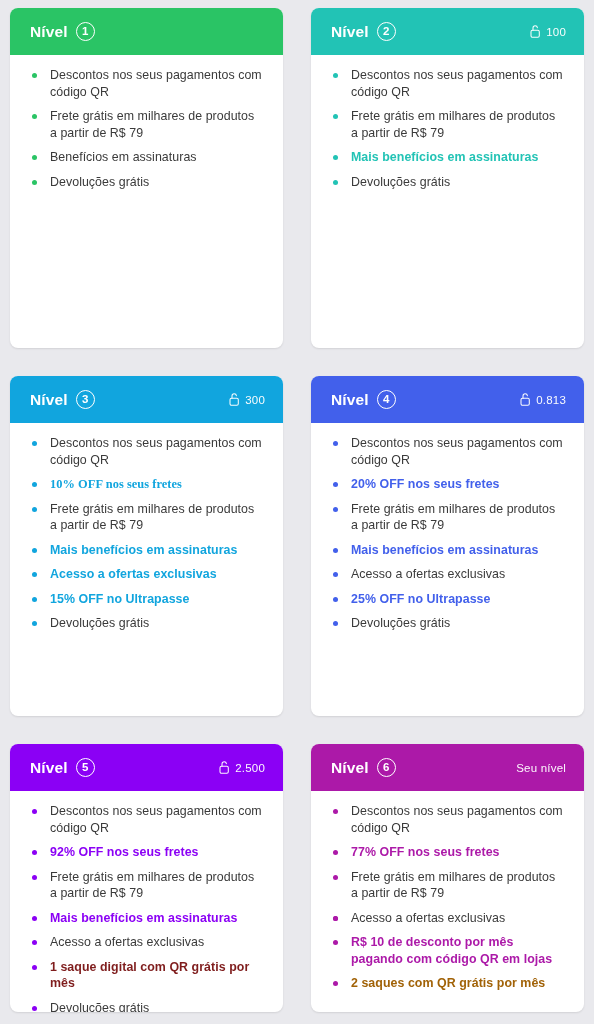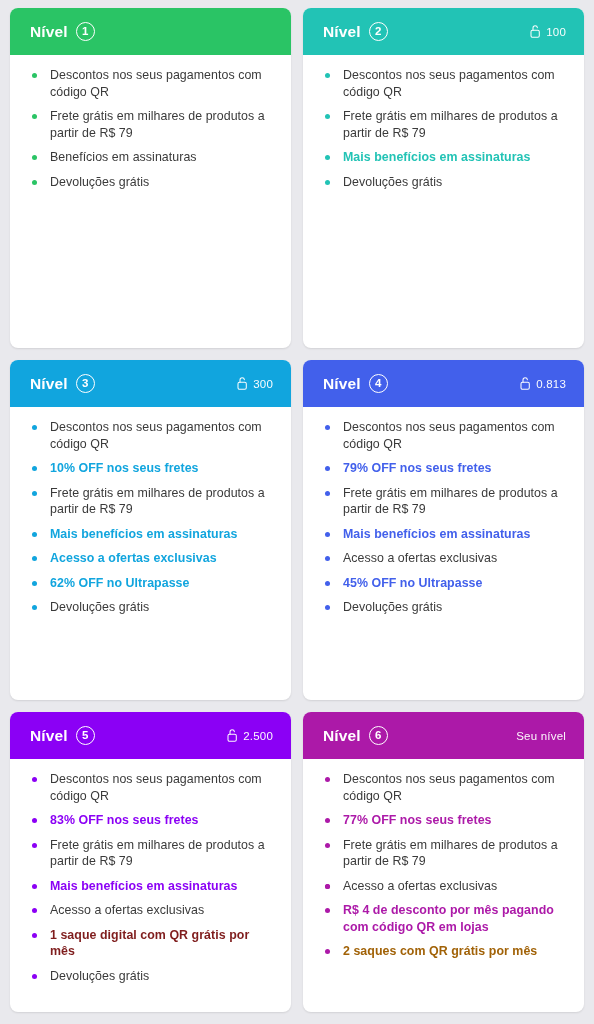--- a/index.html
+++ b/index.html
@@ -10,21 +10,21 @@
     height: 1024px;
     background: #e9e9ed;
     font-family: "Liberation Sans", sans-serif;
     overflow: hidden;
   }
 
   #grid {
     display: grid;
     grid-template-columns: 1fr 1fr;
     grid-template-rows: 340px 340px 1fr;
-    gap: 12px;
+    gap: 28px;
     padding: 8px 10px 12px 10px;
     width: 594px;
     height: 1024px;
   }
 
   .card {
     background: #ffffff;
     border-radius: 8px;
     overflow: hidden;
     display: flex;
@@ -183,25 +183,25 @@
               <path d="M3.0 5.3 V3.1 C3.0 1.7 4.0 0.8 5.2 0.8 C6.4 0.8 7.3 1.6 7.4 2.8" stroke="currentColor" stroke-width="1.05" stroke-linecap="round" fill="none"></path>
               <rect x="1.0" y="5.2" width="8.3" height="7.0" rx="1.5" stroke="currentColor" stroke-width="1.05" fill="none"></rect>
             </svg>
           </span>
           <span class="badge-text">300</span>
         </div>
       </div>
       <div class="card-body">
         <ul class="benefits">
           <li class="benefit"><span class="dot" style="background: rgb(17, 165, 222);"></span><span>Descontos nos seus pagamentos com código QR</span></li>
-          <li class="benefit hl" style="color: rgb(17, 165, 222);"><span class="dot" style="background: rgb(17, 165, 222);"></span><span>10% OFF nos seus fretes</span></li>
+          <li class="benefit hl" style="color: rgb(17, 165, 222); font-family: Liberation Serif, serif;"><span class="dot" style="background: rgb(17, 165, 222);"></span><span>10% OFF nos seus fretes</span></li>
           <li class="benefit"><span class="dot" style="background: rgb(17, 165, 222);"></span><span>Frete grátis em milhares de produtos a partir de R$ 79</span></li>
           <li class="benefit hl" style="color: rgb(17, 165, 222);"><span class="dot" style="background: rgb(17, 165, 222);"></span><span>Mais benefícios em assinaturas</span></li>
           <li class="benefit hl" style="color: rgb(17, 165, 222);"><span class="dot" style="background: rgb(17, 165, 222);"></span><span>Acesso a ofertas exclusivas</span></li>
-          <li class="benefit hl" style="color: rgb(17, 165, 222);"><span class="dot" style="background: rgb(17, 165, 222);"></span><span>62% OFF no Ultrapasse</span></li>
+          <li class="benefit hl" style="color: rgb(17, 165, 222);"><span class="dot" style="background: rgb(17, 165, 222);"></span><span>15% OFF no Ultrapasse</span></li>
           <li class="benefit"><span class="dot" style="background: rgb(17, 165, 222);"></span><span>Devoluções grátis</span></li>
         </ul>
       </div>
     </div>
     <div class="card">
       <div class="card-header" style="background: rgb(66, 96, 235);">
         <div class="header-left">
           <span class="level-word">Nível</span>
           <span class="level-badge">4</span>
         </div>
@@ -211,25 +211,25 @@
               <path d="M3.0 5.3 V3.1 C3.0 1.7 4.0 0.8 5.2 0.8 C6.4 0.8 7.3 1.6 7.4 2.8" stroke="currentColor" stroke-width="1.05" stroke-linecap="round" fill="none"></path>
               <rect x="1.0" y="5.2" width="8.3" height="7.0" rx="1.5" stroke="currentColor" stroke-width="1.05" fill="none"></rect>
             </svg>
           </span>
           <span class="badge-text">0.813</span>
         </div>
       </div>
       <div class="card-body">
         <ul class="benefits">
           <li class="benefit"><span class="dot" style="background: rgb(66, 96, 235);"></span><span>Descontos nos seus pagamentos com código QR</span></li>
-          <li class="benefit hl" style="color: rgb(66, 96, 235);"><span class="dot" style="background: rgb(66, 96, 235);"></span><span>79% OFF nos seus fretes</span></li>
+          <li class="benefit hl" style="color: rgb(66, 96, 235);"><span class="dot" style="background: rgb(66, 96, 235);"></span><span>20% OFF nos seus fretes</span></li>
           <li class="benefit"><span class="dot" style="background: rgb(66, 96, 235);"></span><span>Frete grátis em milhares de produtos a partir de R$ 79</span></li>
           <li class="benefit hl" style="color: rgb(66, 96, 235);"><span class="dot" style="background: rgb(66, 96, 235);"></span><span>Mais benefícios em assinaturas</span></li>
           <li class="benefit"><span class="dot" style="background: rgb(66, 96, 235);"></span><span>Acesso a ofertas exclusivas</span></li>
-          <li class="benefit hl" style="color: rgb(66, 96, 235);"><span class="dot" style="background: rgb(66, 96, 235);"></span><span>45% OFF no Ultrapasse</span></li>
+          <li class="benefit hl" style="color: rgb(66, 96, 235);"><span class="dot" style="background: rgb(66, 96, 235);"></span><span>25% OFF no Ultrapasse</span></li>
           <li class="benefit"><span class="dot" style="background: rgb(66, 96, 235);"></span><span>Devoluções grátis</span></li>
         </ul>
       </div>
     </div>
     <div class="card">
       <div class="card-header" style="background: rgb(139, 0, 245);">
         <div class="header-left">
           <span class="level-word">Nível</span>
           <span class="level-badge">5</span>
         </div>
@@ -239,21 +239,21 @@
               <path d="M3.0 5.3 V3.1 C3.0 1.7 4.0 0.8 5.2 0.8 C6.4 0.8 7.3 1.6 7.4 2.8" stroke="currentColor" stroke-width="1.05" stroke-linecap="round" fill="none"></path>
               <rect x="1.0" y="5.2" width="8.3" height="7.0" rx="1.5" stroke="currentColor" stroke-width="1.05" fill="none"></rect>
             </svg>
           </span>
           <span class="badge-text">2.500</span>
         </div>
       </div>
       <div class="card-body">
         <ul class="benefits">
           <li class="benefit"><span class="dot" style="background: rgb(139, 0, 245);"></span><span>Descontos nos seus pagamentos com código QR</span></li>
-          <li class="benefit hl" style="color: rgb(139, 0, 245);"><span class="dot" style="background: rgb(139, 0, 245);"></span><span>83% OFF nos seus fretes</span></li>
+          <li class="benefit hl" style="color: rgb(139, 0, 245);"><span class="dot" style="background: rgb(139, 0, 245);"></span><span>92% OFF nos seus fretes</span></li>
           <li class="benefit"><span class="dot" style="background: rgb(139, 0, 245);"></span><span>Frete grátis em milhares de produtos a partir de R$ 79</span></li>
           <li class="benefit hl" style="color: rgb(139, 0, 245);"><span class="dot" style="background: rgb(139, 0, 245);"></span><span>Mais benefícios em assinaturas</span></li>
           <li class="benefit"><span class="dot" style="background: rgb(139, 0, 245);"></span><span>Acesso a ofertas exclusivas</span></li>
           <li class="benefit hl" style="color: #7f1d1d;"><span class="dot" style="background: rgb(139, 0, 245);"></span><span>1 saque digital com QR grátis por mês</span></li>
           <li class="benefit"><span class="dot" style="background: rgb(139, 0, 245);"></span><span>Devoluções grátis</span></li>
         </ul>
       </div>
     </div>
     <div class="card">
       <div class="card-header" style="background: rgb(172, 25, 168);">
@@ -265,18 +265,18 @@
           <span class="badge-text">Seu nível</span>
         </div>
       </div>
       <div class="card-body">
         <ul class="benefits">
           <li class="benefit"><span class="dot" style="background: rgb(172, 25, 168);"></span><span>Descontos nos seus pagamentos com código QR</span></li>
           <li class="benefit hl" style="color: rgb(172, 25, 168);"><span class="dot" style="background: rgb(172, 25, 168);"></span><span>77% OFF nos seus fretes</span></li>
           <li class="benefit"><span class="dot" style="background: rgb(172, 25, 168);"></span><span>Frete grátis em milhares de produtos a partir de R$ 79</span></li>
           <li class="benefit hl" style="color: rgb(172, 25, 168);"><span class="dot" style="background: rgb(172, 25, 168);"></span></li>
           <li class="benefit"><span class="dot" style="background: rgb(172, 25, 168);"></span><span>Acesso a ofertas exclusivas</span></li>
-          <li class="benefit hl" style="color: rgb(172, 25, 168);"><span class="dot" style="background: rgb(172, 25, 168);"></span><span>R$ 4 de desconto por mês pagando com código QR em lojas</span></li>
+          <li class="benefit hl" style="color: rgb(172, 25, 168);"><span class="dot" style="background: rgb(172, 25, 168);"></span><span>R$ 10 de desconto por mês pagando com código QR em lojas</span></li>
           <li class="benefit hl" style="color: #a16207;"><span class="dot" style="background: rgb(172, 25, 168);"></span><span>2 saques com QR grátis por mês</span></li>
         </ul>
       </div>
     </div>
   </div>
 
 </body></html>

